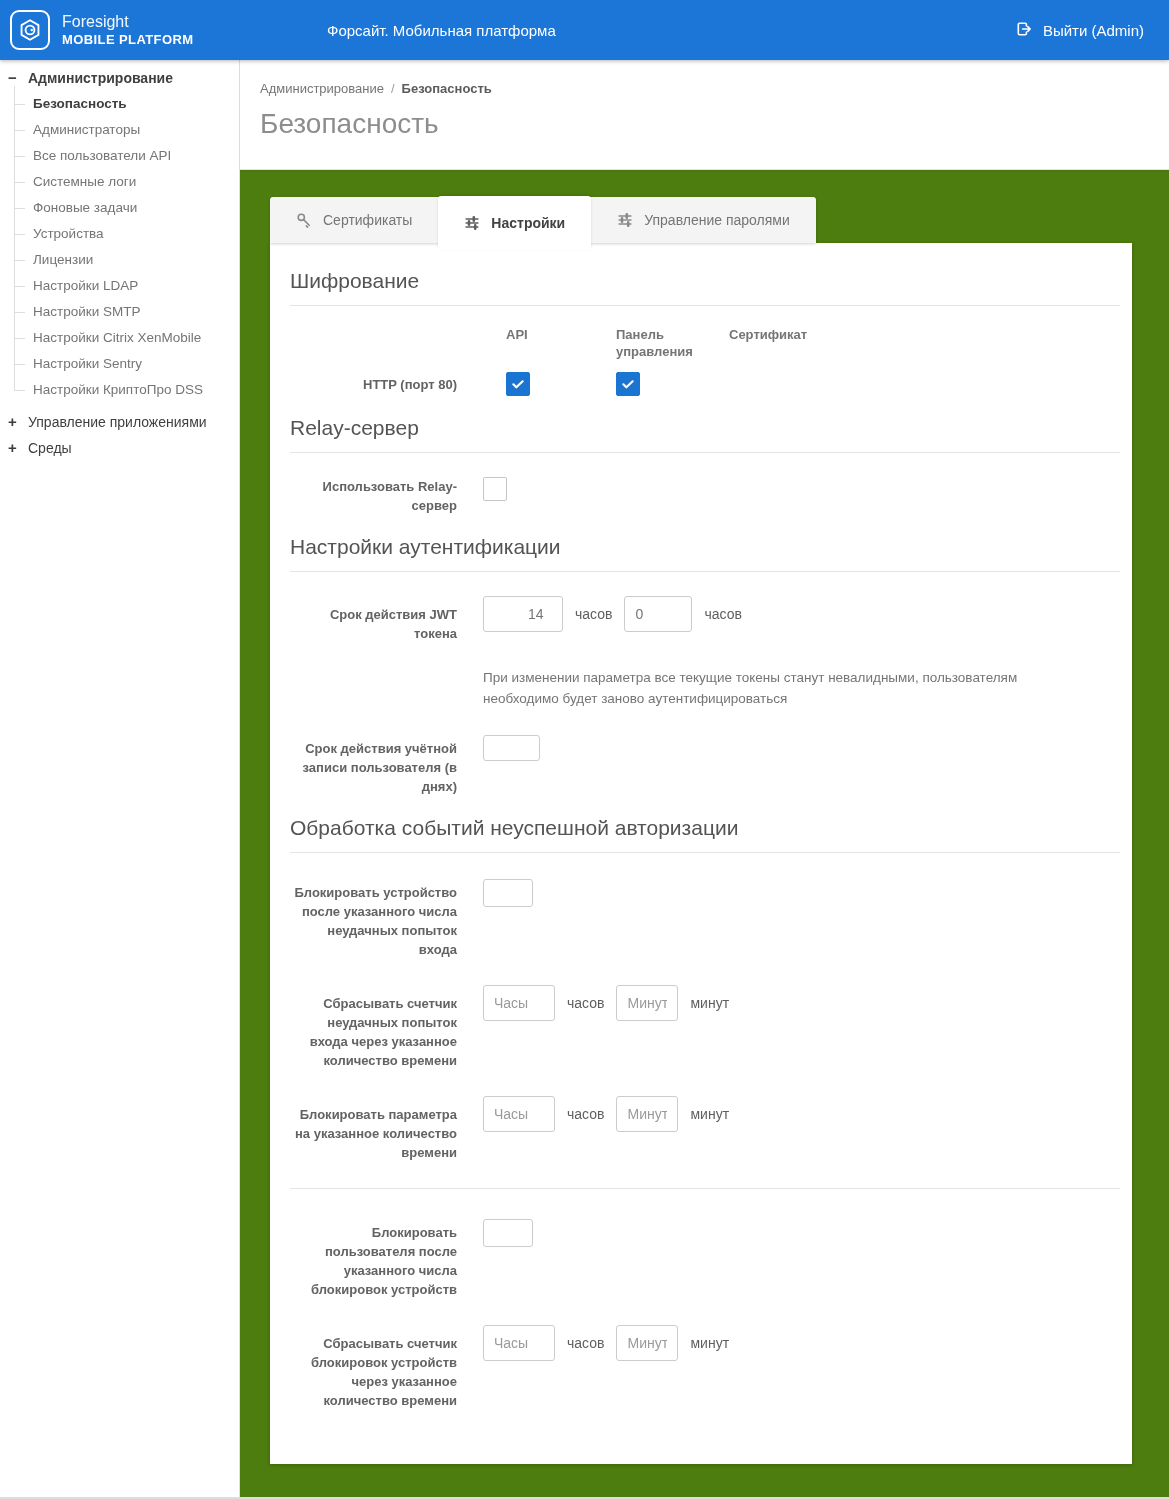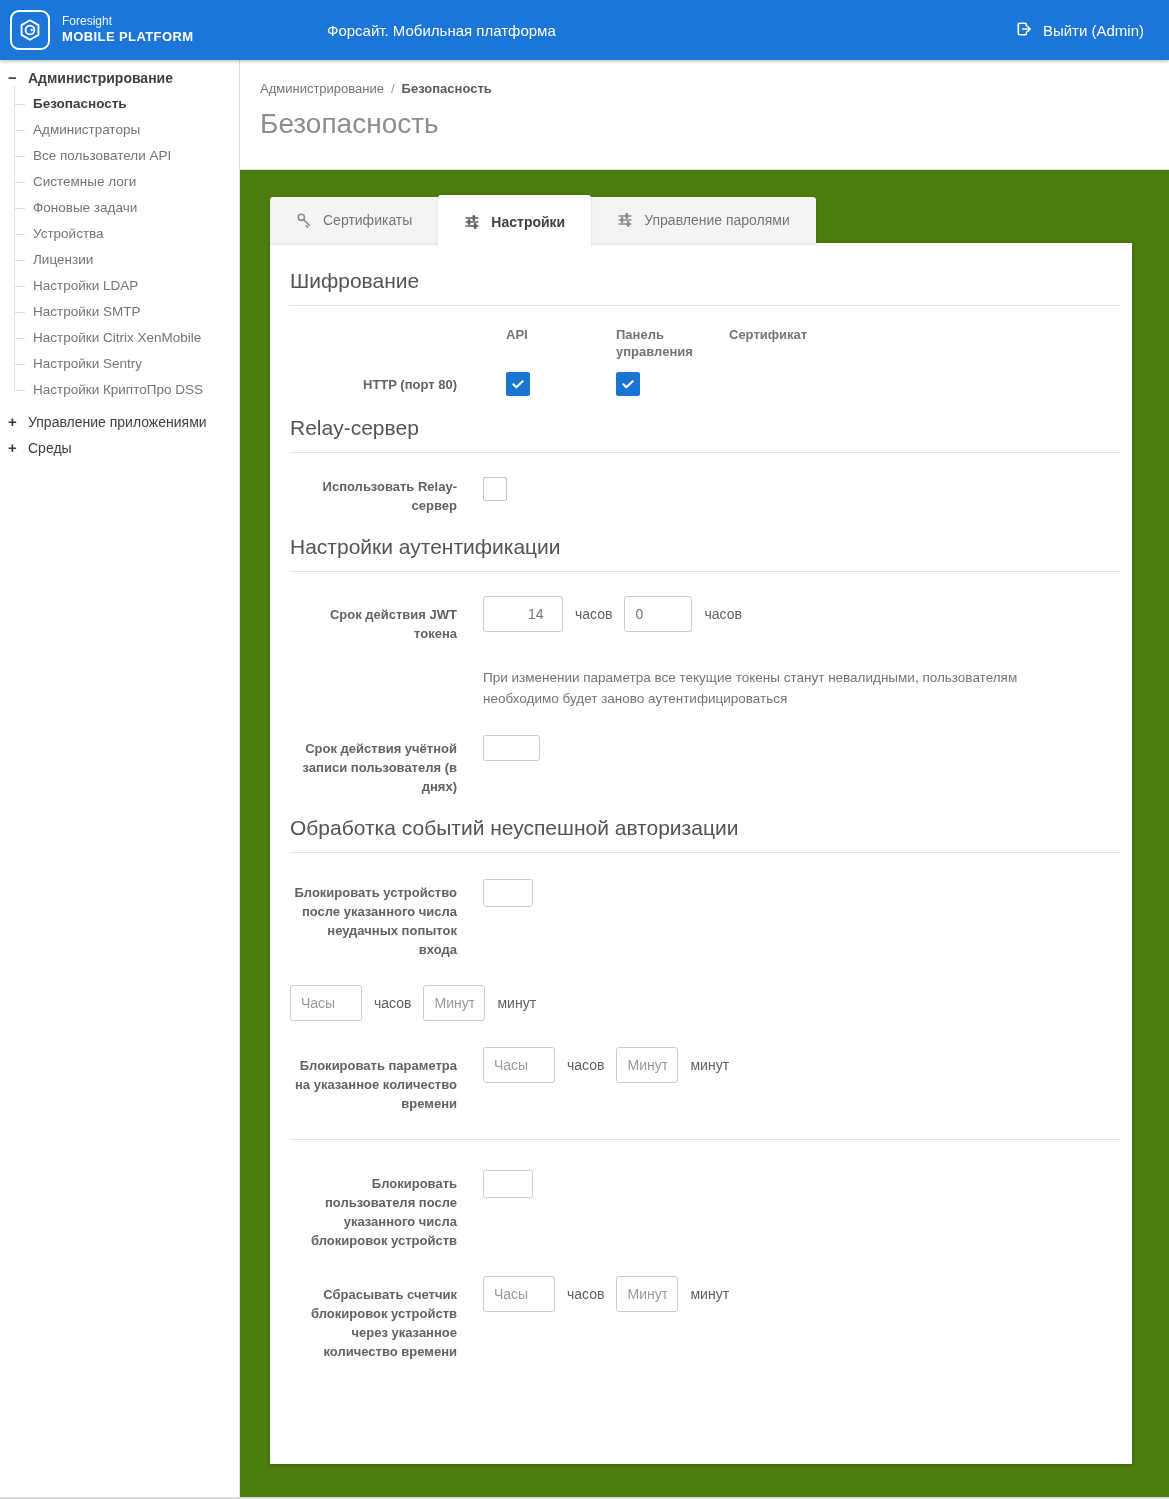--- a/index.html
+++ b/index.html
@@ -18,21 +18,21 @@
     background:#1b76d8; color:#fff; z-index:50;
     box-shadow:0 1px 4px rgba(0,0,0,.30);
     display:flex; align-items:center;
   }
   .logo-wrap { display:flex; align-items:center; margin-left:10px; }
   .logo-box {
     width:40px; height:40px; border:2px solid #fff; border-radius:9px;
     display:flex; align-items:center; justify-content:center;
   }
   .logo-text { margin-left:12px; line-height:1.25; }
-  .logo-text .l1 { font-size:12px; font-weight:400; opacity:.95; }
+  .logo-text .l1 { font-size:16px; font-weight:400; opacity:.95; }
   .logo-text .l2 { font-size:13px; font-weight:700; letter-spacing:.4px; }
   .header-title { position:absolute; left:327px; top:0; height:60px; display:flex; align-items:center; font-size:15px; }
   .logout { position:absolute; right:25px; top:0; height:60px; display:flex; align-items:center; gap:10px; font-size:15px; cursor:pointer; }
 
   
   .sidebar {
     position:absolute; top:60px; left:0; width:240px; bottom:2px;
     background:#fff; border-right:1px solid #e0e0e0; padding-top:5px;
     font-size:13.5px;
   }
@@ -64,21 +64,21 @@
   }
   .breadcrumb { padding-top:21px; font-size:13px; color:#757575; }
   .breadcrumb .sep { margin:0 7px; color:#9e9e9e; }
   .breadcrumb .current { color:#5c5c5c; font-weight:700; }
   .page-title { margin-top:12px; font-size:28px; font-weight:400; color:#8d8d8d; }
 
   .content { padding:27px 37px 0 30px; }
 
   
   .tabbar {
-    display:inline-flex; align-items:flex-start; height:46px;
+    display:inline-flex; align-items:center; height:46px;
     background:#f4f4f4; border-radius:3px 3px 0 0;
     box-shadow:0 1px 3px rgba(0,0,0,.18);
     position:relative; z-index:4;
   }
   .tab {
     height:46px; display:flex; align-items:center; gap:11px;
     padding:0 26px; font-size:14px; color:#757575; cursor:pointer; white-space:nowrap;
   }
   .tab .ticon { display:flex; }
   .tab.active {
@@ -302,20 +302,21 @@
 
       <div class="section-title">Обработка событий неуспешной авторизации</div>
       <hr class="rule" style="margin-bottom:26px;">
 
       <div class="form-row row-gap">
         <div class="f-label pad-sm">Блокировать устройство после указанного числа неудачных попыток входа</div>
         <input class="inp small" type="text" style="">
       </div>
 
       <div class="form-row row-gap">
+        <div class="f-label pad-lbl">Сбрасывать счетчик неудачных попыток входа через указанное количество времени</div>
         <input class="inp w-hours" type="text" placeholder="Часы" style="">
         <span class="unit">часов</span>
         <input class="inp w-mins" type="text" placeholder="Минуты" style="">
         <span class="unit">минут</span>
       </div>
 
       <div class="form-row">
         <div class="f-label pad-lbl">Блокировать параметра на указанное количество времени</div>
         <input class="inp w-hours" type="text" placeholder="Часы" style="">
         <span class="unit">часов</span>

